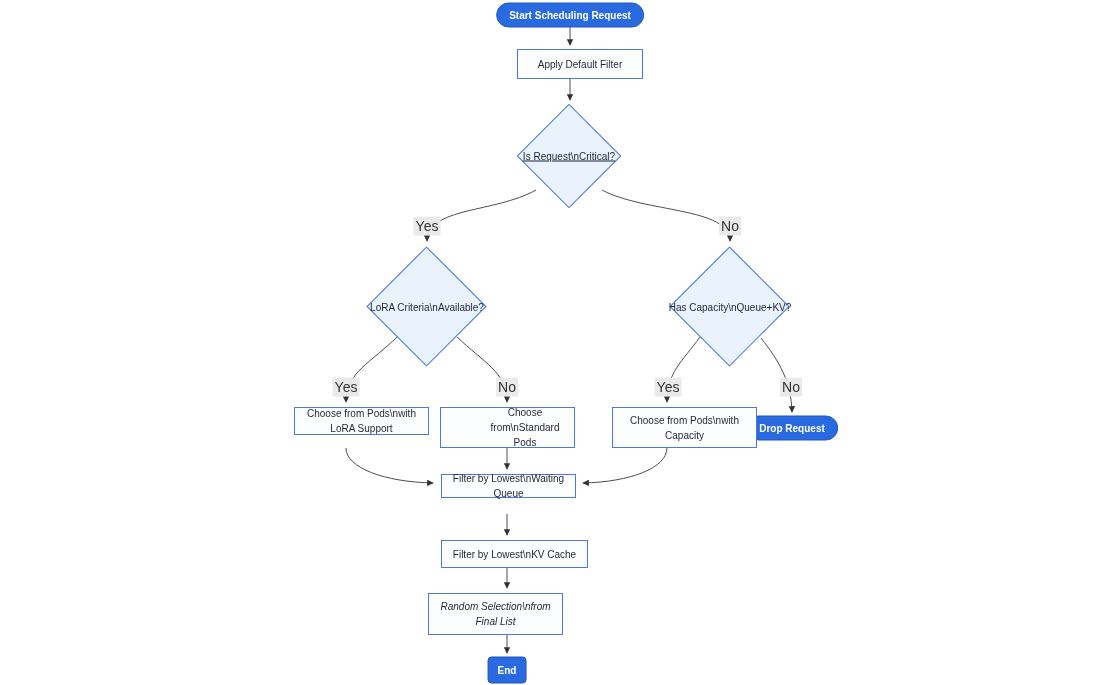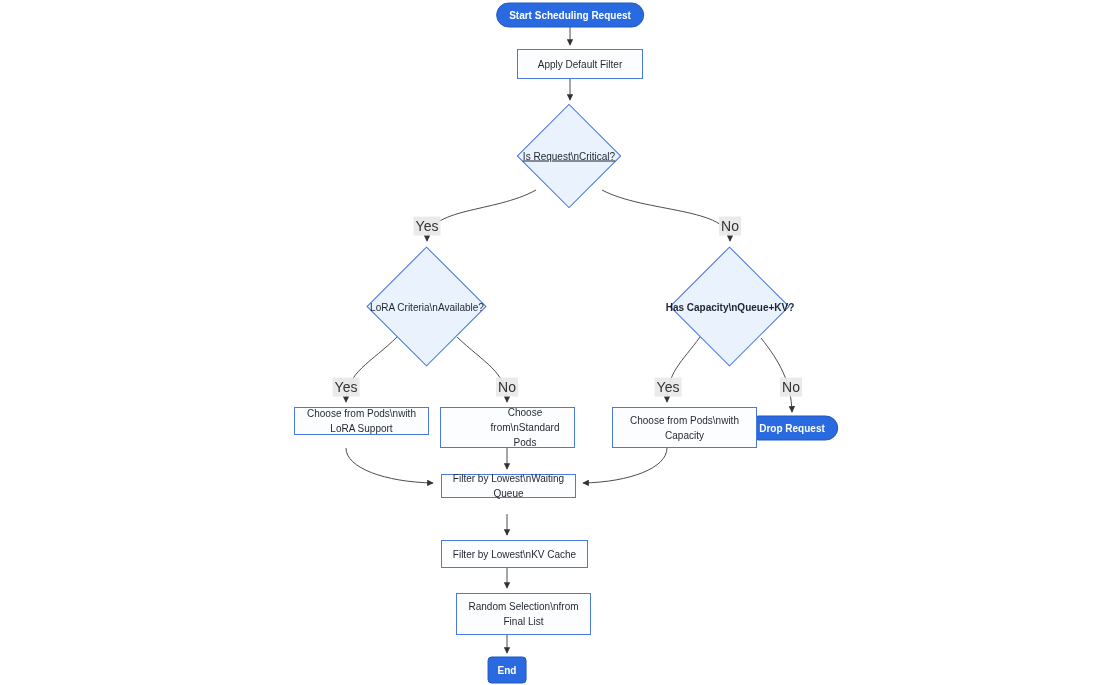--- a/index.html
+++ b/index.html
@@ -49,33 +49,33 @@
       <path d="M507,635 L507,653" marker-end="url(#arrow)"></path>
     </g>
   </svg>
 
   <div class="diamond" style="left:532px; top:119px; width:74px; height:74px;"></div>
   <div class="diamond" style="left:384px; top:264px; width:85px; height:85px;"></div>
   <div class="diamond" style="left:687px; top:264px; width:85px; height:85px;"></div>
 
   <div class="diamond-label" style="left:569px; top:156px;text-decoration:underline;">Is Request\nCritical?</div>
   <div class="diamond-label" style="left:427px; top:307px;">LoRA Criteria\nAvailable?</div>
-  <div class="diamond-label" style="left:730px; top:307px;font-weight:bold;">Has Capacity\nQueue+KV?</div>
+  <div class="diamond-label" style="left:730px; top:307px;">Has Capacity\nQueue+KV?</div>
 
   <div class="node stadium" style="left:570px; top:15px;">Start Scheduling Request</div>
   <div class="node stadium" style="left:792px; top:428px;">Drop Request</div>
   <div class="node stadium endpill" style="left:507px; top:670px;">End</div>
 
   <div class="node rect" style="left:517px; top:49px; width:126px; height:30px;">Apply Default Filter</div>
   <div class="node rect" style="left:294px; top:407px; width:135px; height:28px;">Choose from Pods\nwith LoRA Support</div>
   <div class="node rect" style="left:440px; top:407px; width:135px; height:41px;padding-left:38px;">Choose from\nStandard Pods</div>
   <div class="node rect" style="left:568px; top:407px; width:145px; height:41px;margin-left:44px;">Choose from Pods\nwith Capacity</div>
   <div class="node rect" style="left:441px; top:474px; width:135px; height:24px;">Filter by Lowest\nWaiting Queue</div>
   <div class="node rect" style="left:441px; top:540px; width:147px; height:28px;">Filter by Lowest\nKV Cache</div>
-  <div class="node rect" style="left:456px; top:593px; width:135px; height:42px;">Random Selection\nfrom Final List</div>
+  <div class="node rect" style="left:428px; top:593px; width:135px; height:42px;font-style:italic;">Random Selection\nfrom Final List</div>
 
   <div class="edge-label" style="left:427px; top:226px;">Yes</div>
   <div class="edge-label" style="left:730px; top:226px;">No</div>
   <div class="edge-label" style="left:346px; top:387px;">Yes</div>
   <div class="edge-label" style="left:507px; top:387px;">No</div>
   <div class="edge-label" style="left:668px; top:387px;">Yes</div>
   <div class="edge-label" style="left:791px; top:387px;">No</div>
 
 </div>
 

